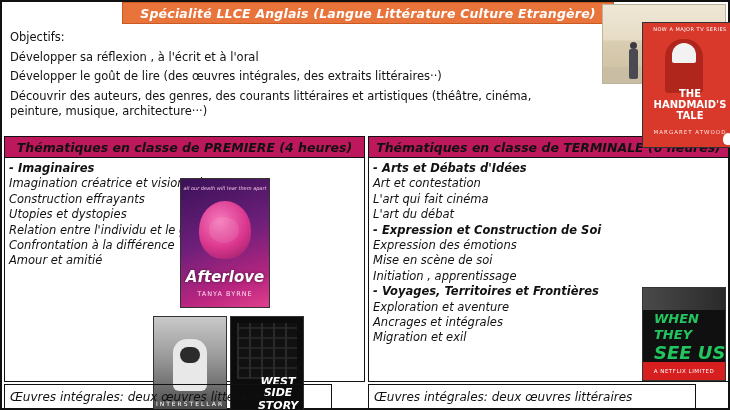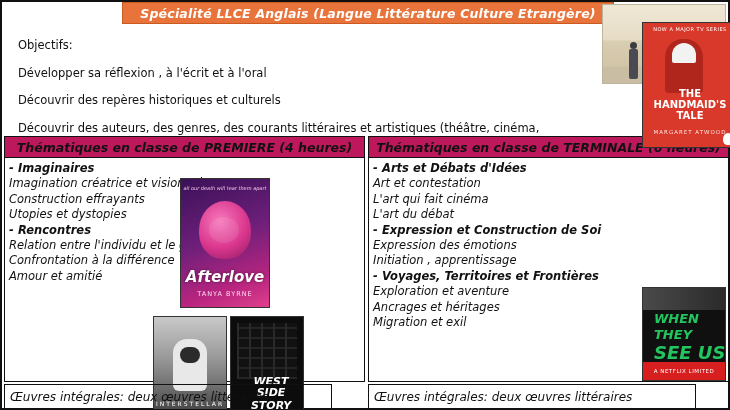--- a/index.html
+++ b/index.html
@@ -36,21 +36,21 @@
   }
   .intro{
     position:absolute;
     left:4px;top:24px;
     width:580px;
     font-size:11.5px;
     color:#111;
     line-height:15.5px;
   }
   .intro .obj{ }
-  .intro p{margin:12px;}
+  .intro p{margin:4px;}
   
   .header-photo{
     position:absolute;
     right:2px;top:2px;
     width:122px;height:78px;
     background:linear-gradient(180deg,#efe7d6 0%,#e6dcc6 45%,#d9cdb2 46%,#cdbf9f 100%);
     border:1px solid #bdb49c;
     overflow:hidden;
   }
   .hp-fig{position:absolute;bottom:4px;background:#4a4a52;border-radius:2px;}
@@ -159,21 +159,21 @@
     background:#0c0c0c;
   }
   .cv-wss .ladder{
     position:absolute;left:6px;top:6px;width:60px;height:56px;
     background:
       repeating-linear-gradient(90deg,#2a2a2a 0 2px,transparent 2px 12px),
       repeating-linear-gradient(0deg,#242424 0 2px,transparent 2px 10px),
       #111;
   }
   .cv-wss .t1,.cv-wss .t2,.cv-wss .t3{
-    position:absolute;left:4px;width:100%;text-align:center;
+    position:absolute;left:11px;width:100%;text-align:center;
     color:#fff;font-weight:bold;font-style:italic;line-height:1;
   }
   .cv-wss .t1{bottom:30px;font-size:11px;}
   .cv-wss .t2{bottom:19px;font-size:11px;}
   .cv-wss .t3{bottom:6px;font-size:11px;}
   
   .cv-handmaid{
     left:640px;top:20px;width:82px;height:124px;
     background:#d8392b;
     padding-left:12px;
@@ -239,32 +239,31 @@
   <div class="header-photo">
     <div class="hp-ground"></div>
     <div class="hp-fig a"></div>
     <div class="hp-fig b"></div>
     <div class="hp-fig c"></div>
   </div>
 
   <div class="intro">
     <p class="obj">Objectifs:</p>
     <p>Développer sa réflexion , à l'écrit et à l'oral</p>
-    <p>Découvrir des repères historiques et culturels</p>
+    <p>Développer le goût de lire (des œuvres intégrales, des extraits littéraires··)</p>
     <p>Découvrir des auteurs, des genres, des courants littéraires et artistiques (théâtre, cinéma, peinture, musique, architecture···)</p>
   </div>
 
   <div class="col left">
     <div class="col-head">Thématiques en classe de PREMIERE (4 heures)</div>
     <div class="col-body">
       <div class="grp"><span class="dash">-</span><span>Imaginaires</span></div>
       <div class="itm">Imagination créatrice et visionnaire</div>
       <div class="itm">Construction effrayants</div>
       <div class="itm">Utopies et dystopies</div>
-      <div class="grp"><span class="dash">-</span><span>Rencontres</span></div>
       <div class="itm">Relation entre l'individu et le groupe</div>
       <div class="itm">Confrontation à la différence</div>
       <div class="itm">Amour et amitié</div>
 
       <div class="cover cv-afterlove">
         <div class="tagline">all our death will tear them apart</div>
         <div class="face"></div>
         <div class="main">Afterlove</div>
         <div class="auth">TANYA BYRNE</div>
       </div>
@@ -285,24 +284,25 @@
 
   <div class="col right">
     <div class="col-head">Thématiques en classe de TERMINALE (6 heures)</div>
     <div class="col-body">
       <div class="grp"><span class="dash">-</span><span>Arts et Débats d'Idées</span></div>
       <div class="itm">Art et contestation</div>
       <div class="itm">L'art qui fait cinéma</div>
       <div class="itm">L'art du débat</div>
       <div class="grp"><span class="dash">-</span><span>Expression et Construction de Soi</span></div>
       <div class="itm">Expression des émotions</div>
+      <div class="itm">Mise en scène de soi</div>
       <div class="itm">Initiation , apprentissage</div>
       <div class="grp"><span class="dash">-</span><span>Voyages, Territoires et Frontières</span></div>
       <div class="itm">Exploration et aventure</div>
-      <div class="itm">Ancrages et héritages</div>
+      <div class="itm">Ancrages et intégrales</div>
       <div class="itm">Migration et exil</div>
     </div>
   </div>
 
   <div class="cover cv-handmaid">
     <div class="top">NOW A MAJOR TV SERIES</div>
     <div class="fig"></div>
     <div class="ttl">THE HANDMAID'S TALE</div>
     <div class="auth">MARGARET ATWOOD</div>
     <div class="peng"></div>

